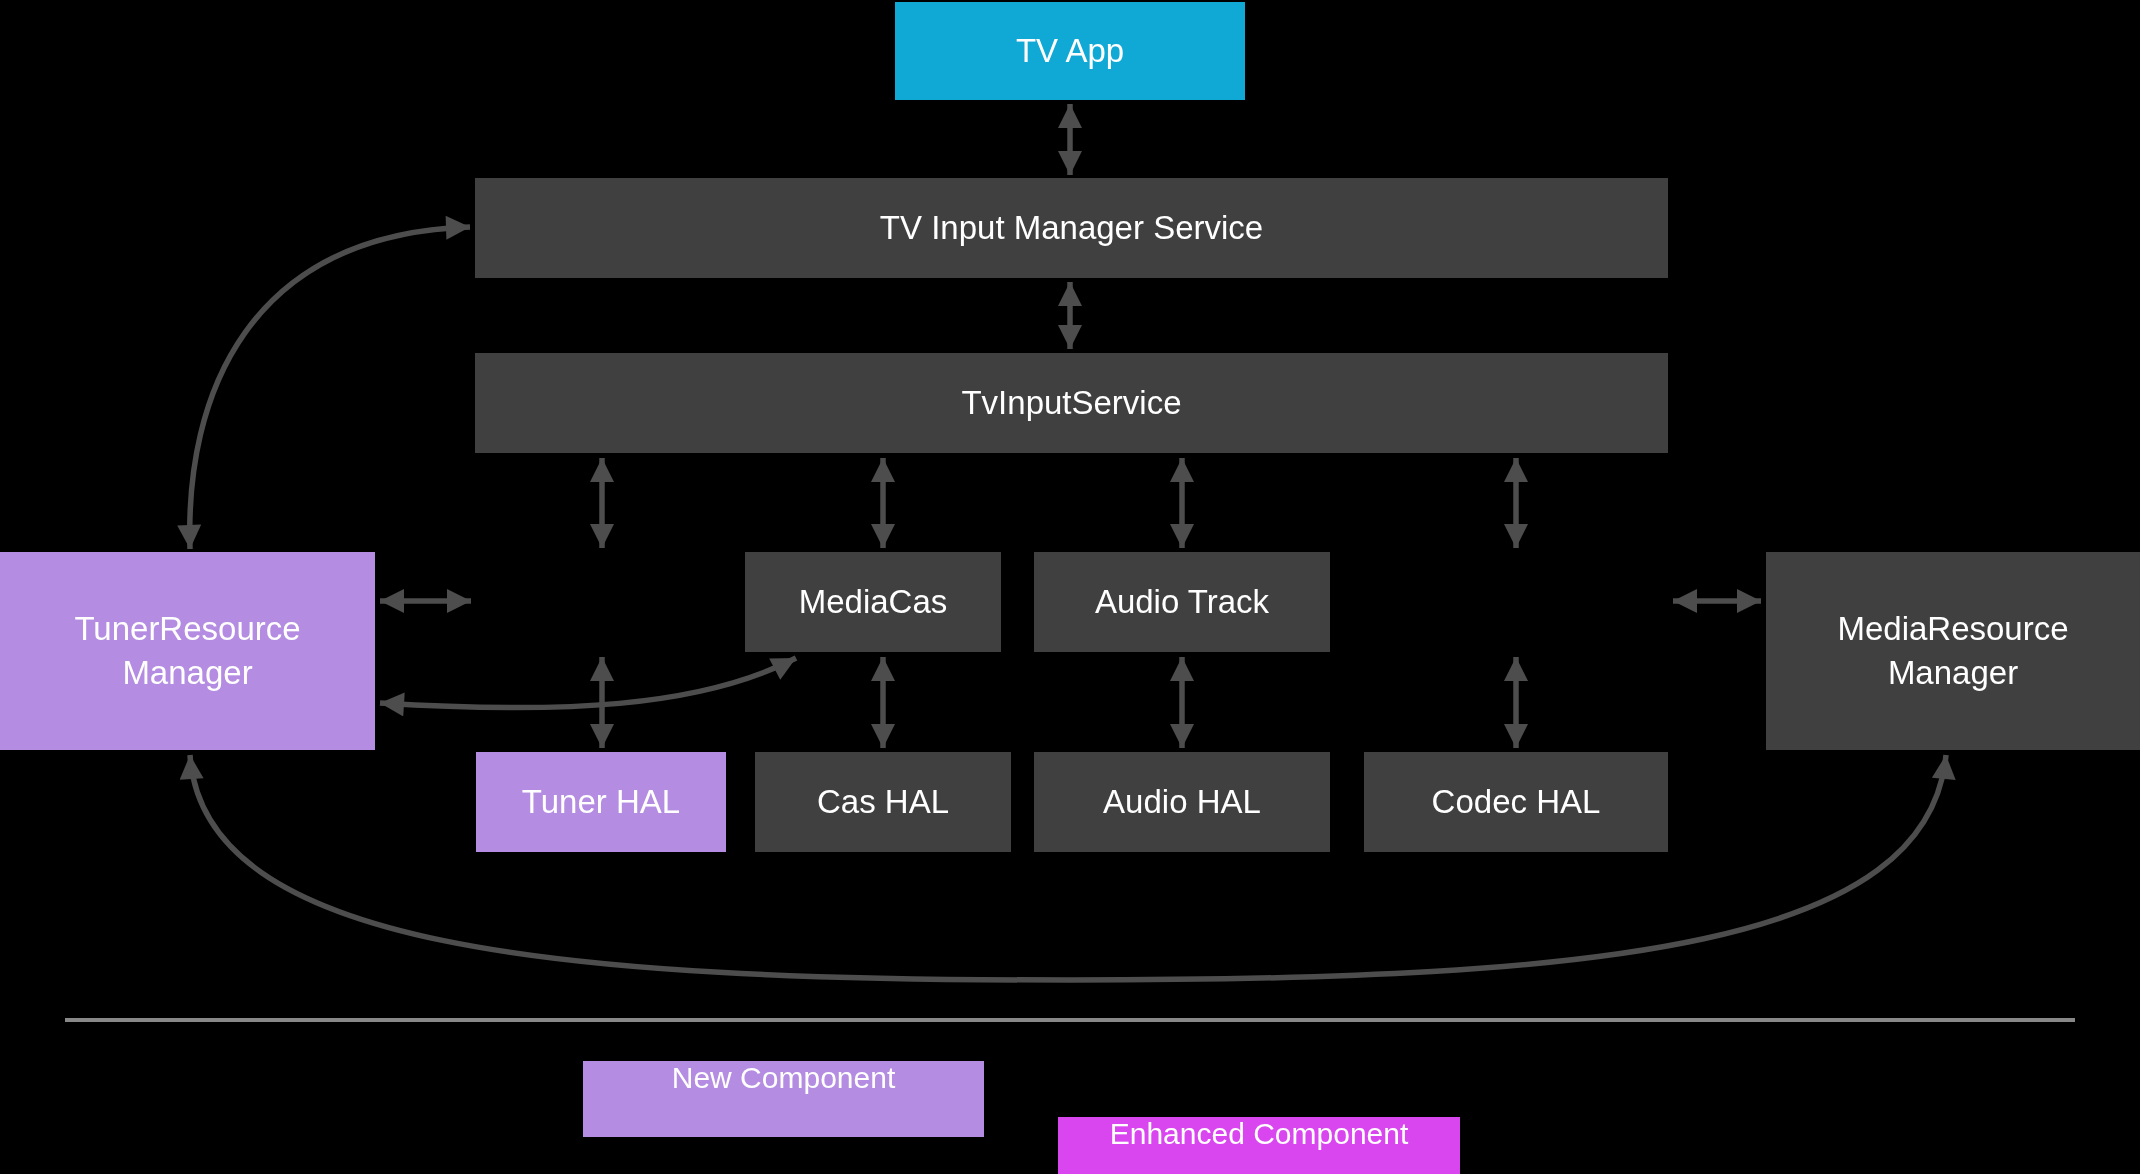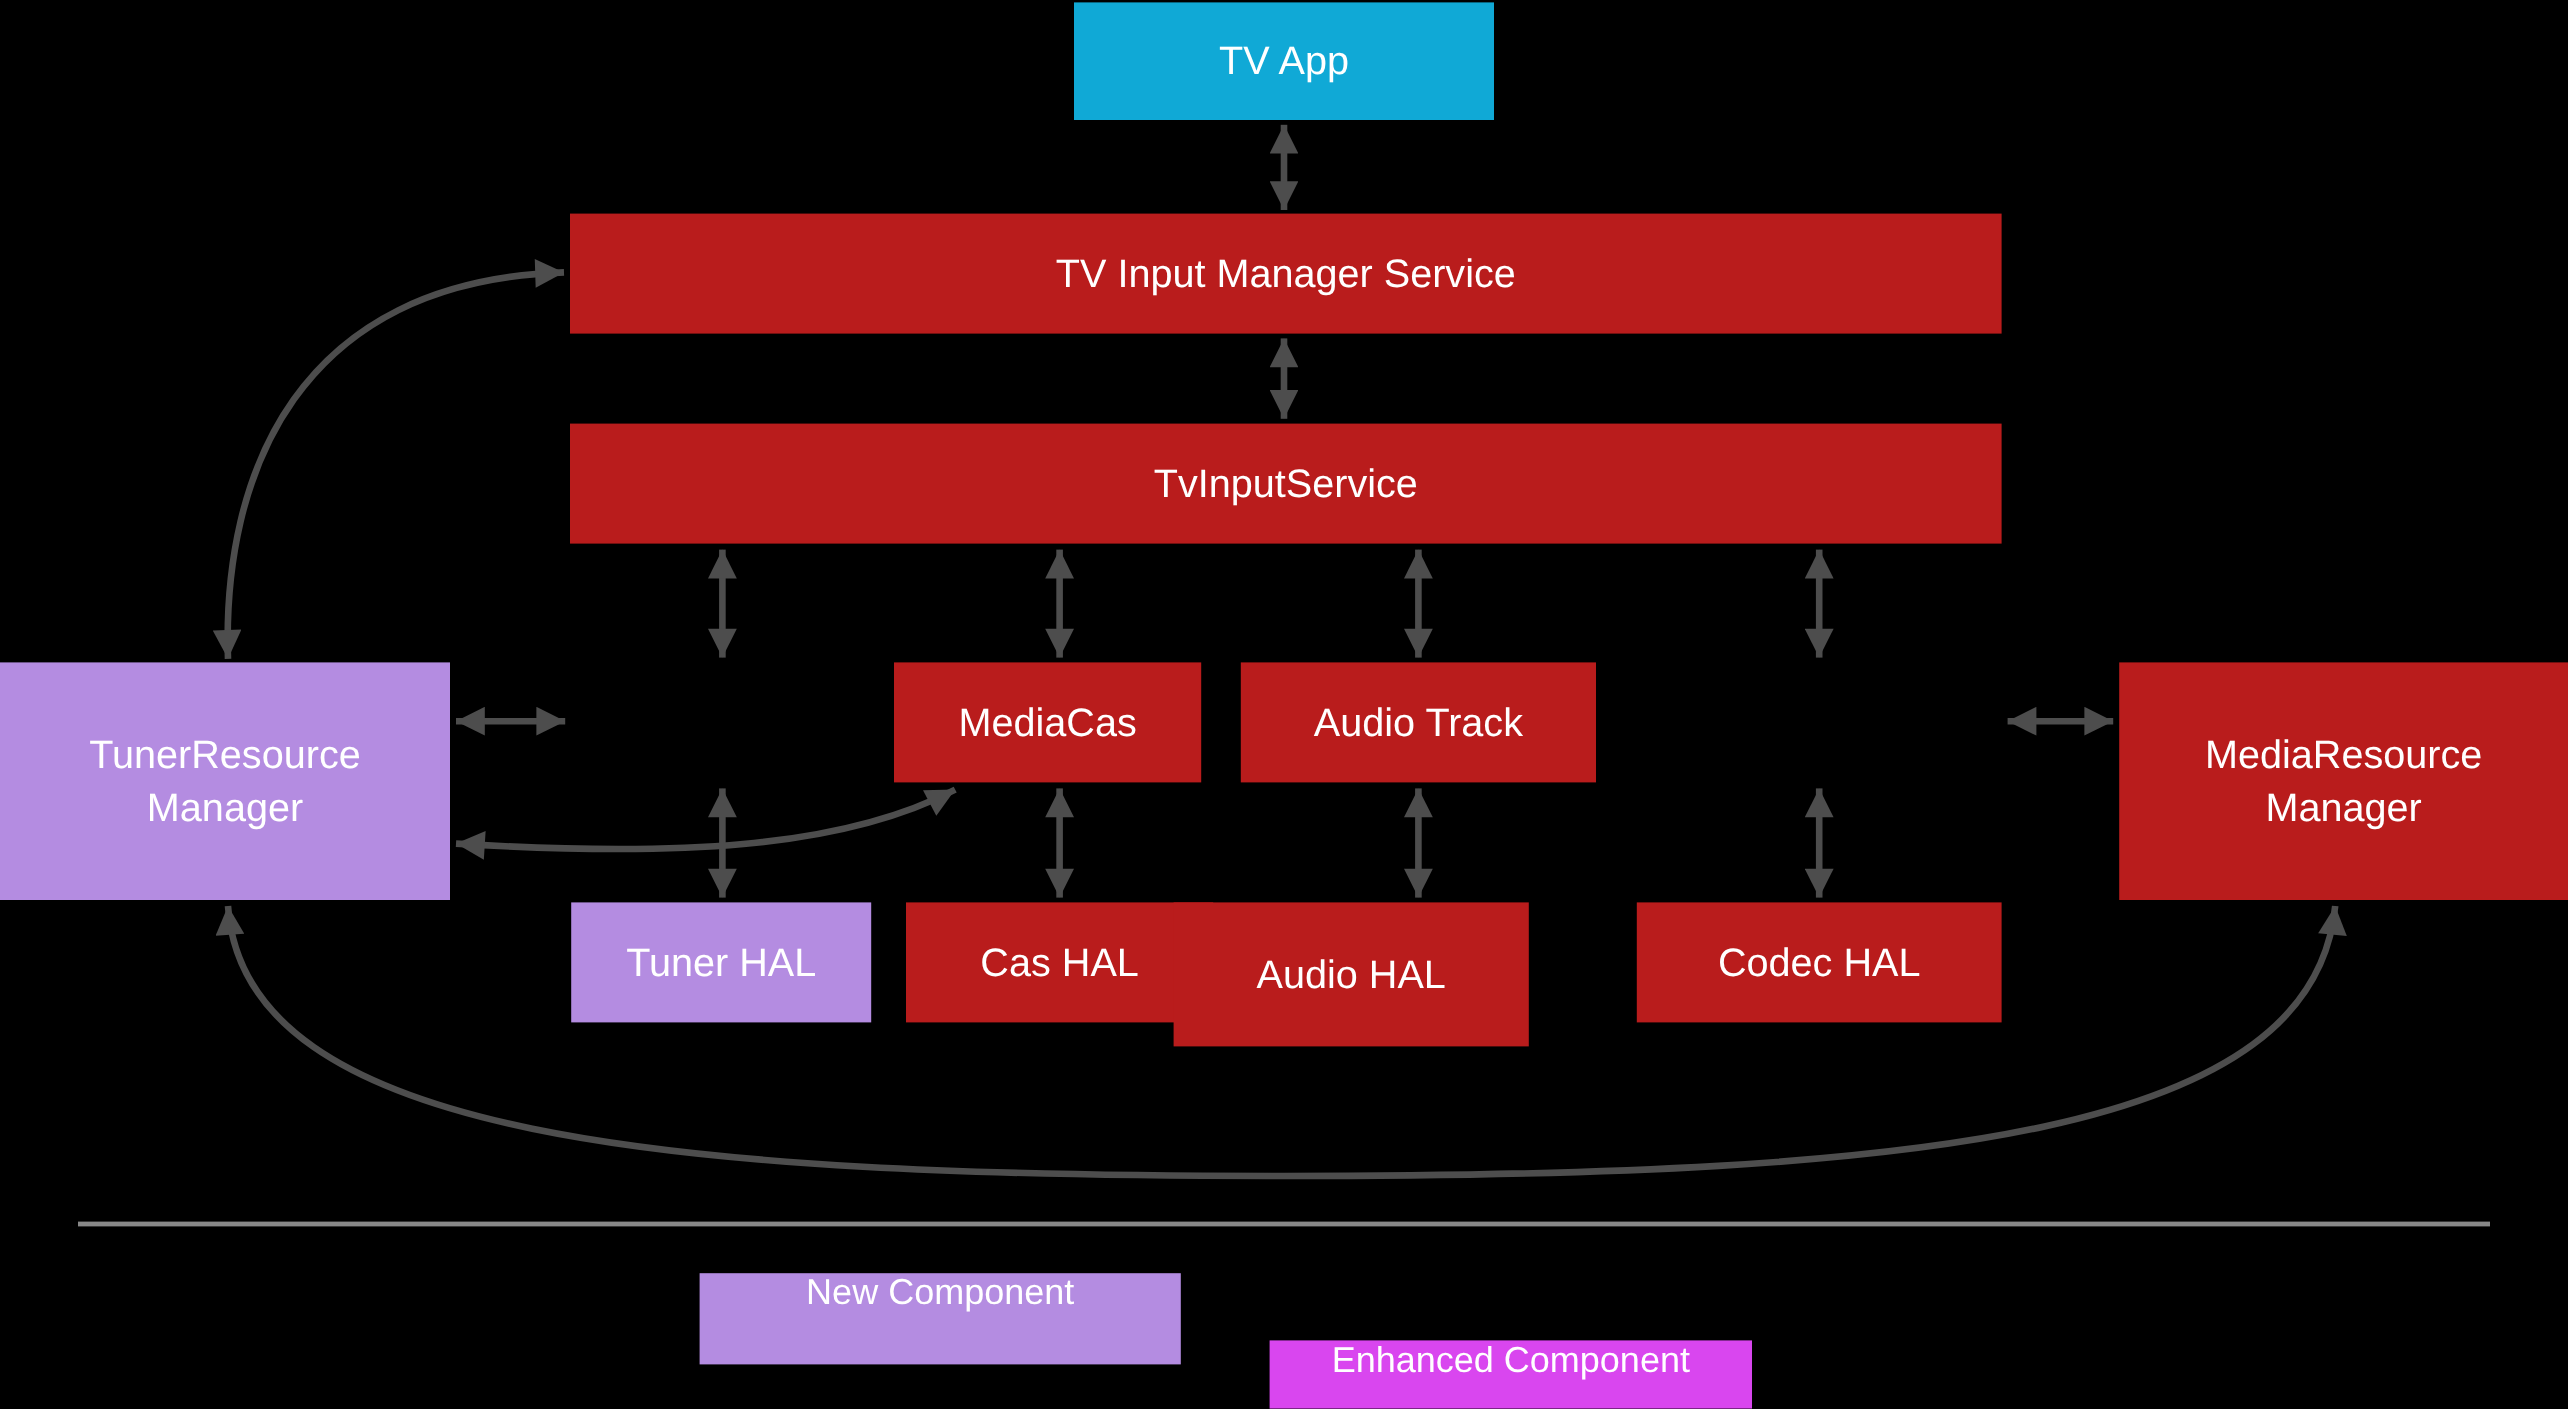--- a/index.html
+++ b/index.html
@@ -28,21 +28,21 @@
     display: flex;
     align-items: center;
     justify-content: center;
     text-align: center;
     color: #FFFFFF;
     font-size: 33px;
     line-height: 1.32;
     font-weight: 400;
   }
   .node.blue   { background: #10A9D6; }
-  .node.orange { background: #b91c1c; align-items: center; }
+  .node.orange { background: #404040; align-items: center; }
   .node.purple { background: #B48CE1; }
   .divider {
     position: absolute;
     left: 65px; top: 1018px;
     width: 2010px; height: 4px;
     background: #888888;
     z-index: 2;
   }
   .legend-box {
     position: absolute;
@@ -129,21 +129,21 @@
   </div>
 
   <div class="node purple" style="left:476px;top:752px;width:250px;height:100px">
     <span>Tuner HAL</span>
   </div>
 
   <div class="node orange" style="left:755px;top:752px;width:256px;height:100px">
     <span>Cas HAL</span>
   </div>
 
-  <div class="node orange" style="left:978px;top:752px;width:296px;height:120px">
+  <div class="node orange" style="left:1034px;top:752px;width:296px;height:100px">
     <span>Audio HAL</span>
   </div>
 
   <div class="node orange" style="left:1364px;top:752px;width:304px;height:100px">
     <span>Codec HAL</span>
   </div>
 
   <div class="divider"></div>
 
   <div class="legend-box" style="left:583px;top:1061px;width:401px;height:76px;background:#B48CE1">

